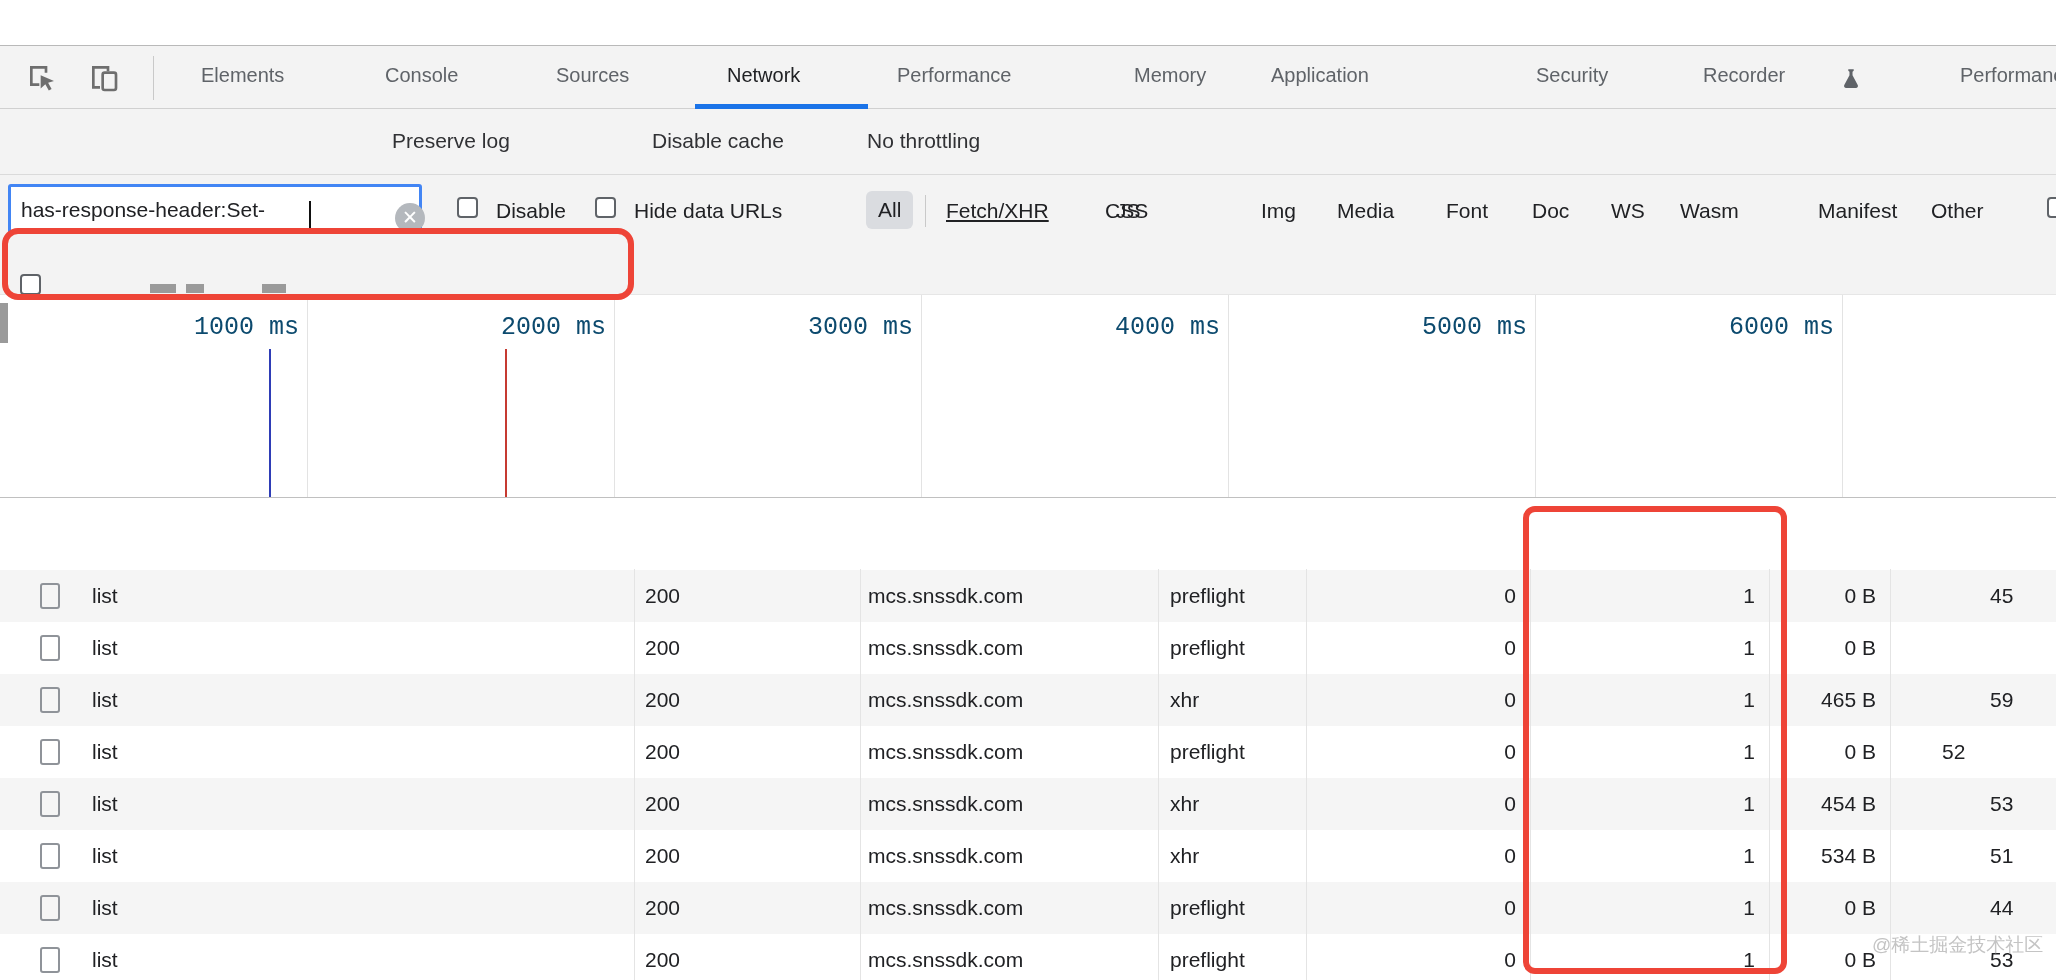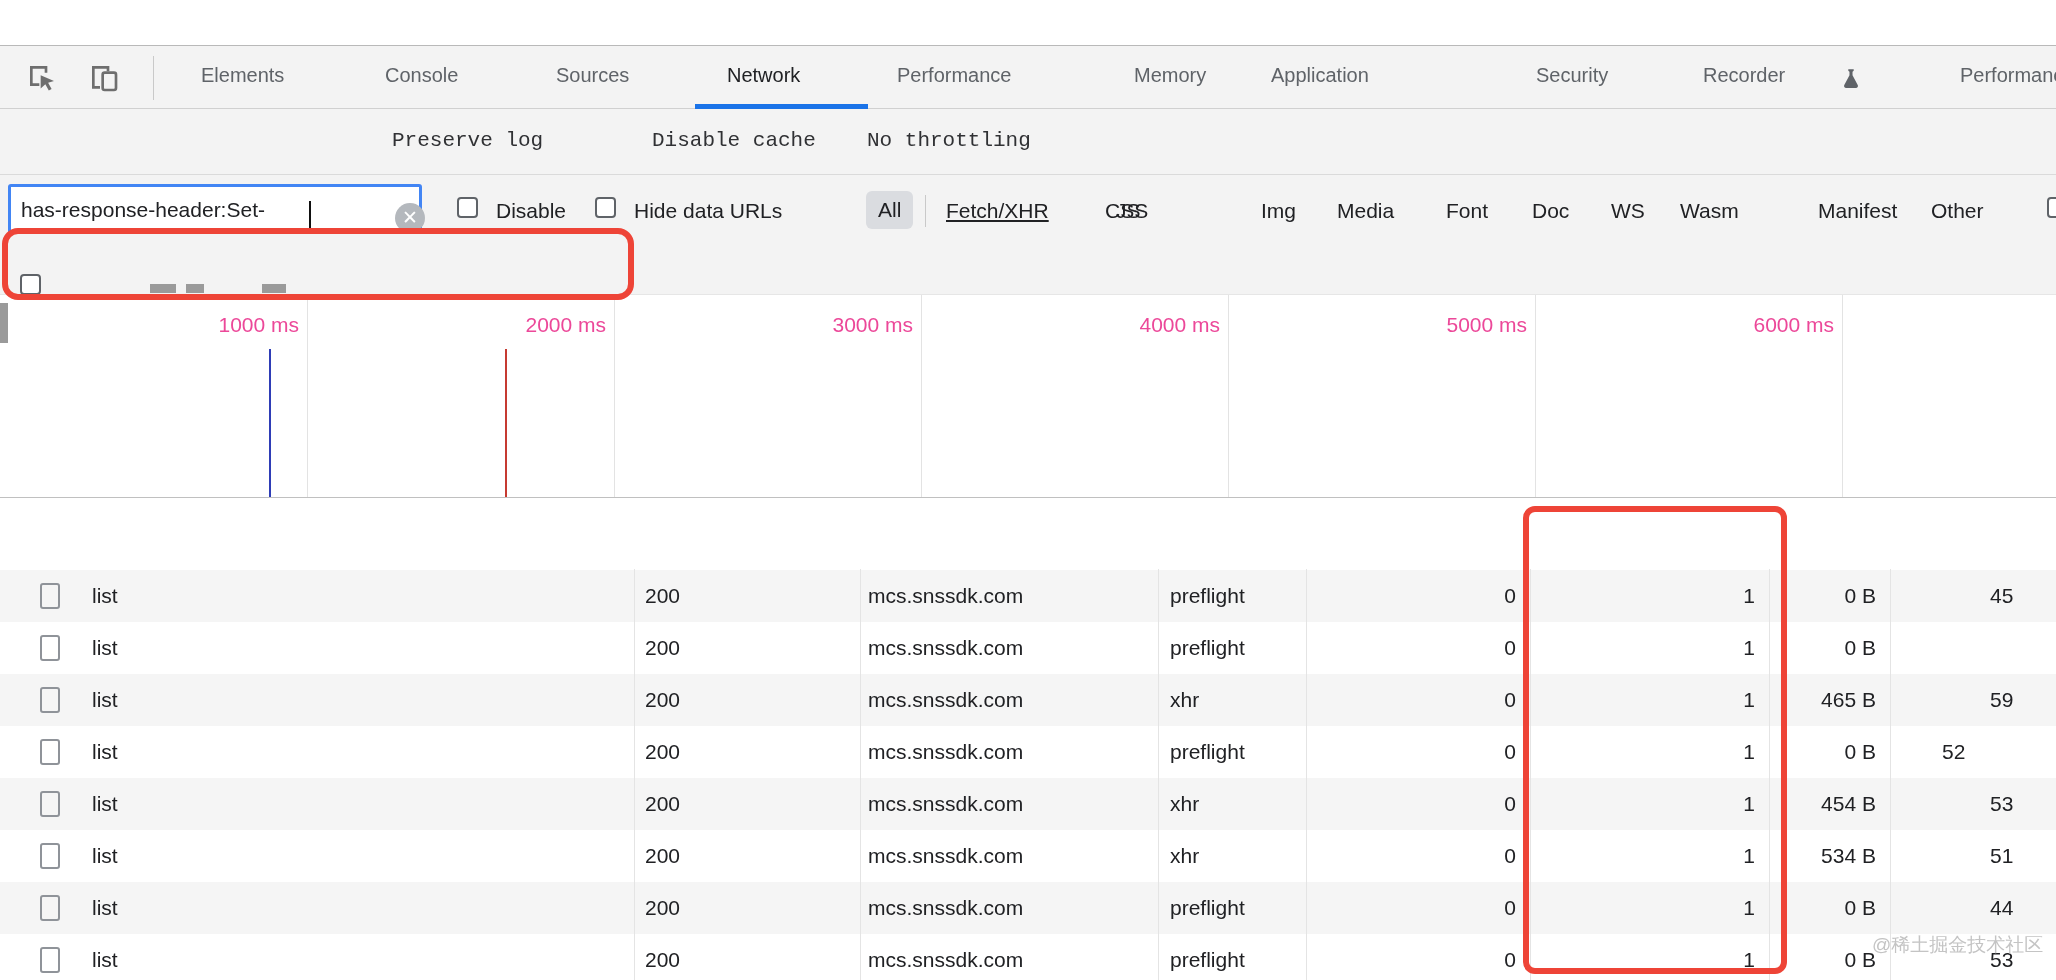--- a/index.html
+++ b/index.html
@@ -12,21 +12,21 @@
   .frag{position:absolute;top:2px;height:5px;background:#dcdcdc;}
   #greeting{right:70px;top:-7px;font-size:30px;font-weight:bold;color:#121212;letter-spacing:1px;}
   #subtitle{right:28px;top:26px;font-size:18px;color:#8d96a3;}
   .pagesep{left:1862px;top:0;width:1px;height:45px;background:#ececec;}
   
   #tabbar{left:0;top:45px;width:2056px;height:64px;background:#f3f3f3;border-top:1px solid #b9b9b9;border-bottom:1px solid #d0d0d0;box-sizing:border-box;}
   .tab{position:absolute;top:18px;font-size:20px;color:#5f6368;white-space:nowrap;cursor:default;}
   .tab.selected{color:#202124;}
   #net-underline{left:695px;top:58px;width:173px;height:5px;background:#1a73e8;}
   .vsep{position:absolute;width:1px;background:#c9c9c9;}
-  #toolbar{left:0;top:109px;width:2056px;height:66px;background:#f3f3f3;border-bottom:1px solid #dadada;box-sizing:border-box;font-family:Liberation Mono, monospace;}
+  #toolbar{left:0;top:109px;width:2056px;height:66px;background:#f3f3f3;border-bottom:1px solid #dadada;box-sizing:border-box;}
   .tool-label{position:absolute;top:20px;font-size:21px;color:#303134;white-space:nowrap;}
   .checkbox{position:absolute;width:21px;height:21px;border:2px solid #5f6368;border-radius:4px;background:#fff;box-sizing:border-box;}
   #record-dot{left:26px;top:129px;width:26px;height:26px;border-radius:50%;background:#e8453c;box-shadow:0 0 4px 1px rgba(232,69,60,.5);}
   #filterrow{left:0;top:175px;width:2056px;height:69px;background:#f3f3f3;}
   #filter-input{left:8px;top:9px;width:414px;height:50px;background:#fff;border:3px solid #4285f4;border-radius:3px;box-sizing:border-box;}
   #filter-text{left:20px;top:19px;font-size:21px;color:#202124;white-space:nowrap;}
   #caret{position:absolute;left:298px;top:14px;width:2px;height:30px;background:#111;}
   #filter-clear{left:384px;top:16px;width:30px;height:30px;border-radius:50%;background:#b4b8bd;color:#fff;font-size:19px;line-height:30px;text-align:center;}
   .pill{position:absolute;top:24px;font-size:21px;color:#202124;white-space:nowrap;cursor:default;}
   .pill.selected{top:16px;padding:7px 12px;background:#dadce0;border-radius:6px;}
@@ -35,21 +35,21 @@
   
   #suggestion-row{left:9px;top:239px;width:606px;height:44px;background:#1a6fd4;color:#fff;
       font-family:"DejaVu Sans Mono",monospace;font-size:24px;line-height:44px;padding-left:14px;box-sizing:border-box;white-space:nowrap;}
   #suggestion-row .b{font-weight:bold;}
   .red-box{position:absolute;border:6px solid #ee4437;border-radius:16px;background:transparent;z-index:30;}
   #red-box-suggestion{left:2px;top:228px;width:620px;height:60px;}
   #red-box-column{left:1523px;top:506px;width:252px;height:456px;border-radius:12px;}
   
   #overview{left:0;top:295px;width:2056px;height:203px;background:#fff;border-bottom:1px solid #c0c0c0;box-sizing:border-box;}
   .gridline{position:absolute;top:0;width:1px;height:202px;background:#e3e3e3;}
-  .mslabel{position:absolute;top:18px;font-size:21px;color:#ec4899;white-space:nowrap;}
+  .mslabel{position:absolute;top:18px;font-size:25px;color:#0c4a6e;white-space:nowrap;font-family:Liberation Mono, monospace;}
   .bar{position:absolute;}
   .marker{position:absolute;top:54px;width:2px;height:148px;}
   #ov-scroll{left:0;top:8px;width:8px;height:40px;background:#9a9a9a;}
   
   #theader{left:0;top:499px;width:2056px;height:70px;background:#f3f3f3;border-bottom:1px solid #cfcfcf;box-sizing:border-box;}
   .hcell{position:absolute;top:20px;font-size:21px;color:#333;white-space:nowrap;}
   .hdiv{position:absolute;top:0;width:1px;height:70px;background:#cfcfcf;}
   #tbody{left:0;top:569px;width:2056px;height:411px;background:#fff;}
   .bdiv{position:absolute;top:0;width:1px;height:411px;background:#e4e4e4;z-index:5;}
   .row{position:absolute;left:0;width:2056px;height:52px;}

